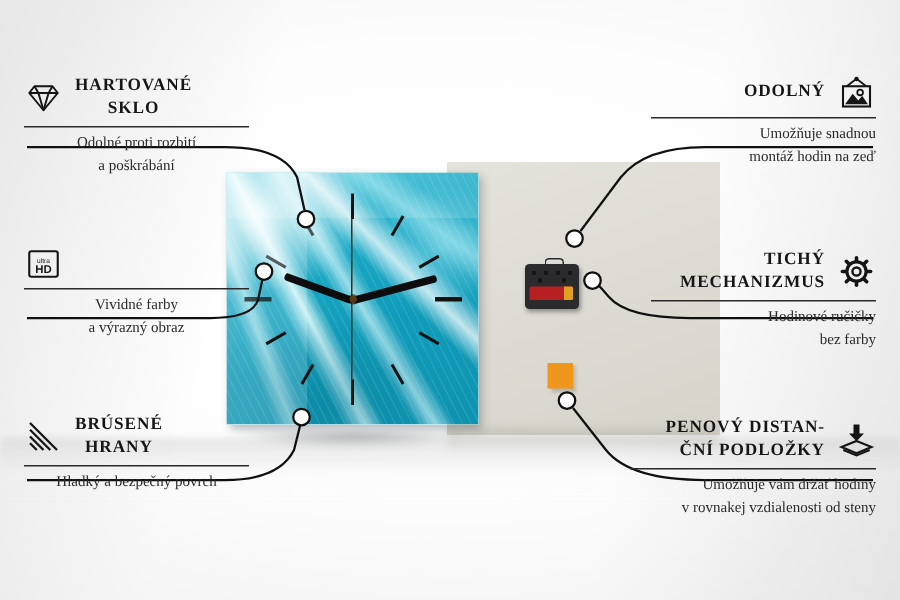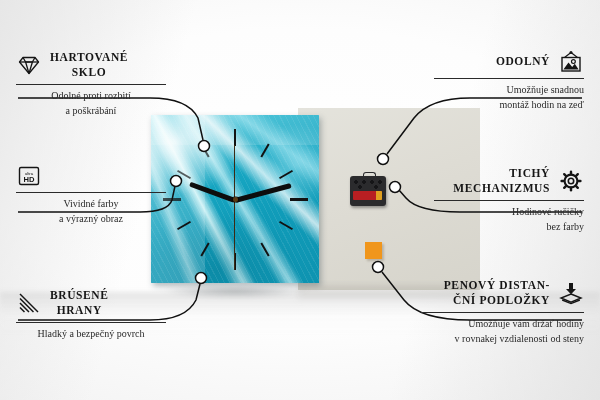--- a/index.html
+++ b/index.html
@@ -238,21 +238,21 @@
           <text x="13" y="11" font-family="Liberation Sans, sans-serif" font-size="4.4" text-anchor="middle" fill="#151515">ultra</text>
           <text x="13" y="18.2" font-family="Liberation Sans, sans-serif" font-size="7.6" font-weight="bold" text-anchor="middle" fill="#151515">HD</text>
         </svg>
       </span>
     </div>
     <div class="rule"></div>
     <div class="desc">Vividné farby</div>
     <div class="desc">a výrazný obraz</div>
   </div>
 
-  <div class="feat left" style="left:16px;top:288px;width:150px;">
+  <div class="feat left" style="left:16px;top:276px;width:150px;">
     <div class="head">
       <span class="ico">
         <svg viewBox="0 0 26 24">
             <g stroke="#151515" stroke-width="1.5" stroke-linecap="butt">
           <path d="M4 3 L22 21"></path>
               <path d="M4 7.5 L17.5 21"></path>
               <path d="M4 12 L13 21"></path>
               <path d="M4 16.5 L8.5 21"></path>
         </g>
           </svg>

